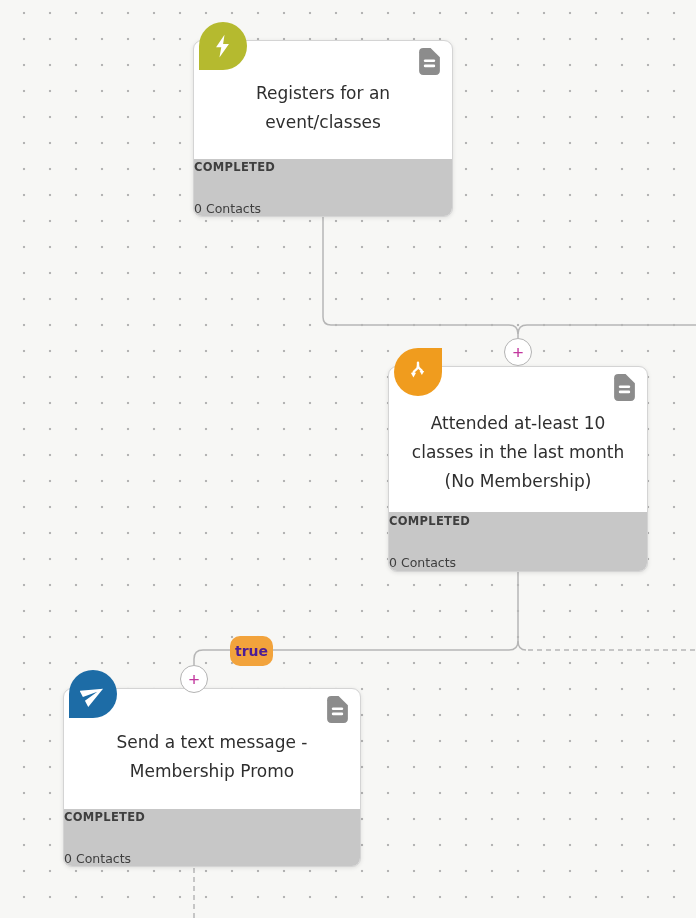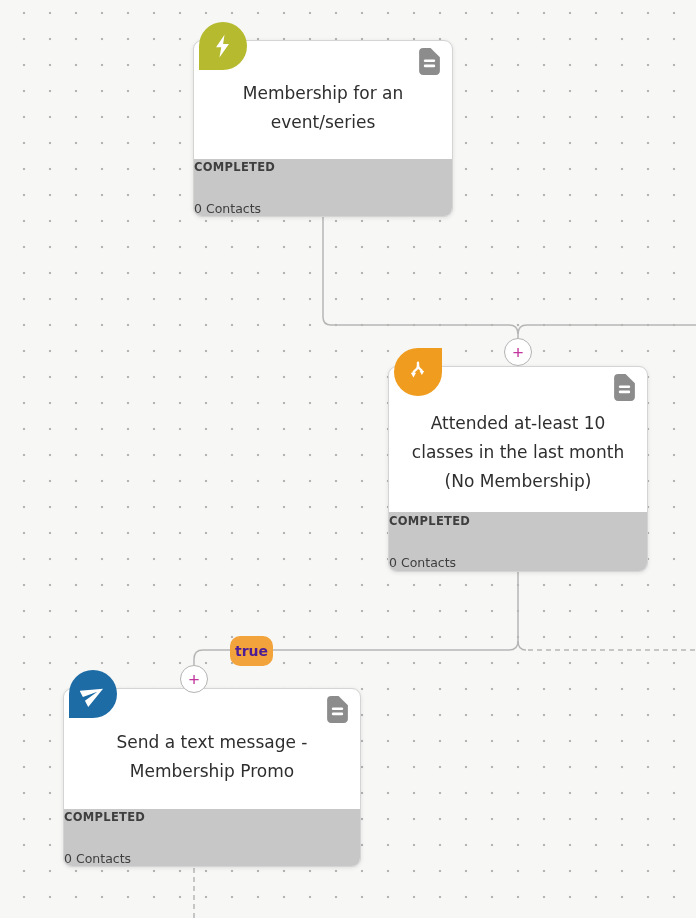--- a/index.html
+++ b/index.html
@@ -97,21 +97,21 @@
       </svg>
     </span>
     <span class="doc">
       <svg width="23" height="27" viewBox="0 0 22 26">
         <path d="M5 0 H12 L21 9 V22 Q21 26 17 26 H5 Q1 26 1 22 V4 Q1 0 5 0 Z" fill="#8c8c8c"></path>
         <rect x="5.5" y="11" width="11" height="2.6" rx="1.3" fill="#ffffff"></rect>
         <rect x="5.5" y="16" width="11" height="2.6" rx="1.3" fill="#ffffff"></rect>
       </svg>
     </span>
     <div class="node-body">
-      <div class="node-title">Membership for an event/series</div>
+      <div class="node-title">Registers for an event/classes</div>
     </div>
     <div class="node-footer">
       <div class="status-line">COMPLETED</div>
       <div class="contacts-line">0 Contacts</div>
     </div>
   </div>
 
   <div class="node node-2">
     <span class="leaf leaf-tr" style="background-color: rgb(240, 156, 30);">
       <svg width="26" height="26" viewBox="0 0 24 24">

